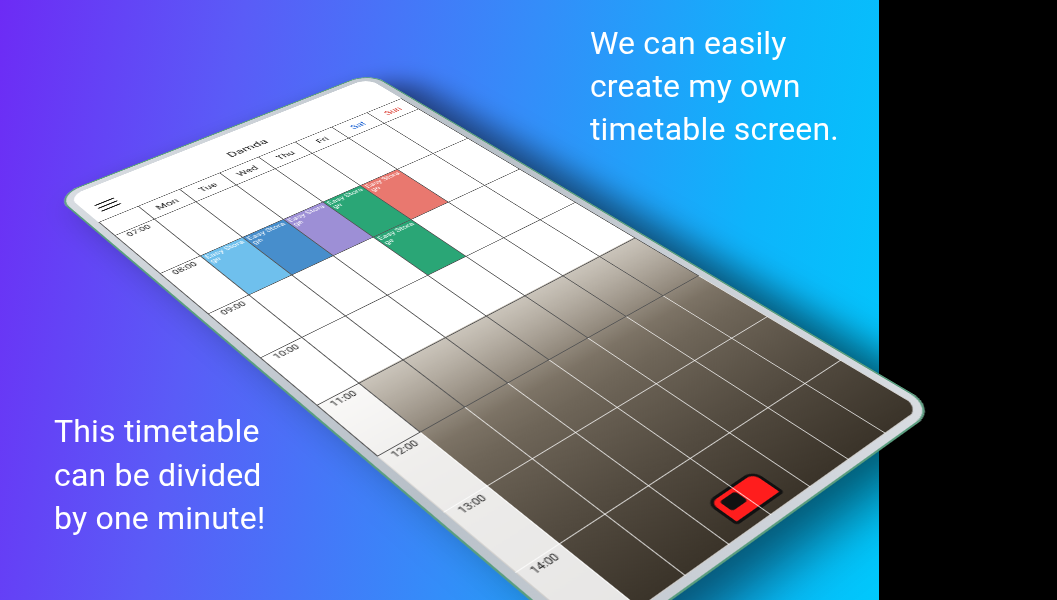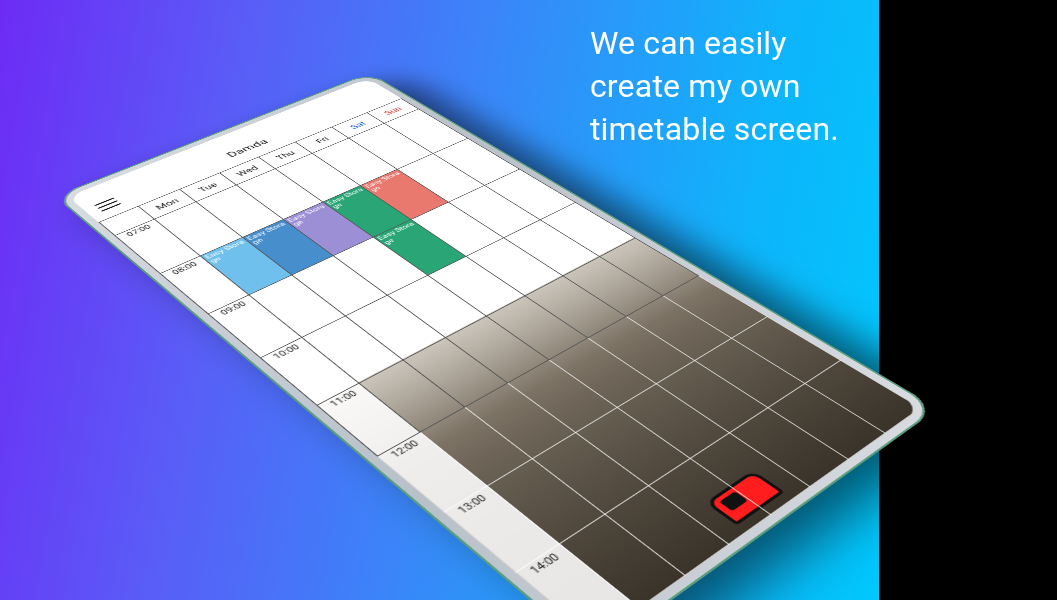--- a/index.html
+++ b/index.html
@@ -40,20 +40,23 @@
 </style>
 </head>
 <body>
 
 <div class="canvas">
 
   <div class="caption cap-top">
     <span>We can easily<br>create my own<br>timetable screen.</span>
   </div>
 
+  <div class="caption cap-bot">
+    <span>This timetable<br>can be divided<br>by one minute!</span>
+  </div>
 
   <div class="phone-wrap">
     <div class="phone">
       <div class="edge"></div>
       <div class="screen">
         <div class="sbar"></div>
         <div class="titlebar">
           <div class="menu-icon">
               <span></span>
               <span></span>

